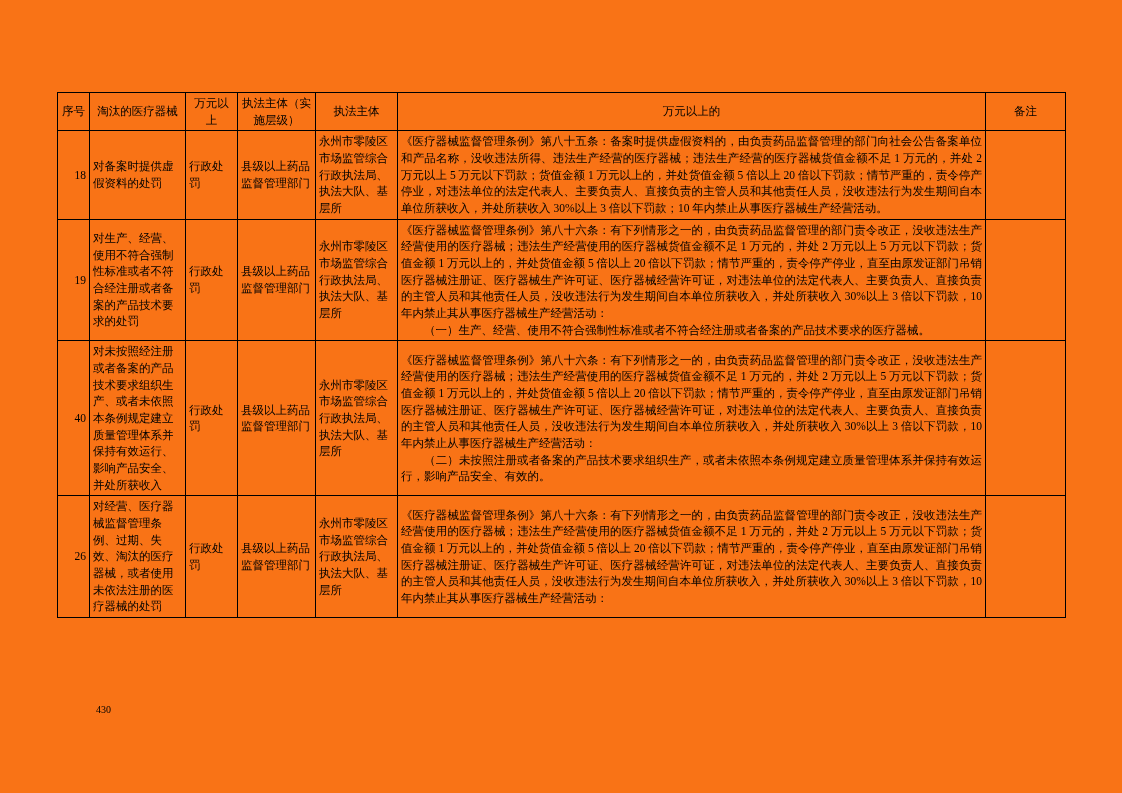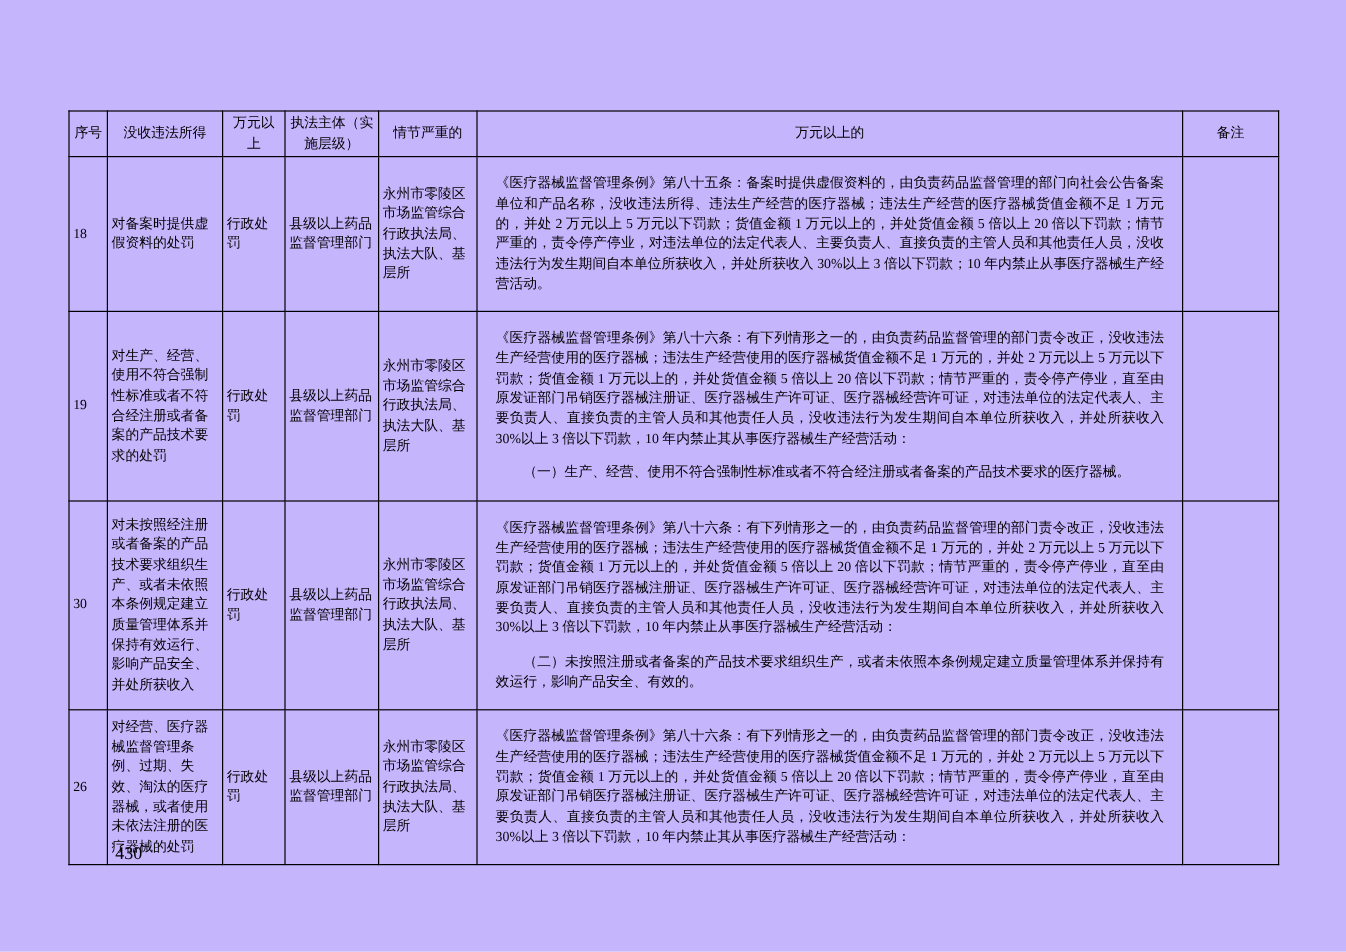--- a/index.html
+++ b/index.html
@@ -13,21 +13,21 @@
     font-family: "Liberation Serif", "DejaVu Serif", serif;
     color: #000000;
     position: relative;
     overflow: hidden;
   }
   .page {
     position: absolute;
     left: 0; top: 0;
     width: 1122px;
     height: 793px;
-    background: #c4b5fd;
+    background: #f97316;
   }
   .table-wrap {
     position: absolute;
     left: 57px;
     top: 92px;
     width: 1008px;
   }
   table.doc-table {
     border-collapse: collapse;
     width: 1008px;
@@ -50,48 +50,48 @@
   }
   col.c-seq { width: 32px; }
   col.c-name { width: 96px; }
   col.c-type { width: 52px; }
   col.c-subject { width: 78px; }
   col.c-org { width: 82px; }
   col.c-basis { width: 588px; }
   col.c-remark { width: 80px; }
 
   td.seq {
-    text-align: left;
+    text-align: right;
     font-size: 12px;
   }
   td.name, td.type, td.subject, td.org {
     text-align: left;
     font-size: 12px;
     line-height: 1.5;
   }
   td.basis {
     text-align: justify;
     text-justify: inter-ideograph;
     font-size: 11.5px;
     line-height: 1.5;
     padding: 4px 6px;
   }
   td.basis p {
-    margin: 12px;
+    margin: 0;
     text-indent: 0;
   }
   td.basis p.indent {
     text-indent: 2em;
   }
   td.remark { }
   .page-number {
     position: absolute;
     left: 96px;
     top: 704px;
-    font-size: 15px;
+    font-size: 10px;
     font-family: "Liberation Serif", "DejaVu Serif", serif;
   }
 </style>
 </head>
 <body>
 
 <div class="page">
 
   <div class="table-wrap">
     <table class="doc-table">
@@ -100,24 +100,24 @@
         <col class="c-name">
         <col class="c-type">
         <col class="c-subject">
         <col class="c-org">
         <col class="c-basis">
         <col class="c-remark">
       </colgroup>
       <thead>
         <tr>
           <th>序号</th>
-          <th>没收违法所得</th>
+          <th>淘汰的医疗器械</th>
           <th>万元以上</th>
           <th>执法主体（实施层级）</th>
-          <th>情节严重的</th>
+          <th>执法主体</th>
           <th>万元以上的</th>
           <th>备注</th>
         </tr>
       </thead>
       <tbody>
 
         <tr>
           <td class="seq">18</td>
           <td class="name">对备案时提供虚假资料的处罚</td>
           <td class="type">行政处罚</td>
@@ -136,21 +136,21 @@
           <td class="subject">县级以上药品监督管理部门</td>
           <td class="org">永州市零陵区市场监管综合行政执法局、执法大队、基层所</td>
           <td class="basis">
             <p>《医疗器械监督管理条例》第八十六条：有下列情形之一的，由负责药品监督管理的部门责令改正，没收违法生产经营使用的医疗器械；违法生产经营使用的医疗器械货值金额不足 1 万元的，并处 2 万元以上 5 万元以下罚款；货值金额 1 万元以上的，并处货值金额 5 倍以上 20 倍以下罚款；情节严重的，责令停产停业，直至由原发证部门吊销医疗器械注册证、医疗器械生产许可证、医疗器械经营许可证，对违法单位的法定代表人、主要负责人、直接负责的主管人员和其他责任人员，没收违法行为发生期间自本单位所获收入，并处所获收入 30%以上 3 倍以下罚款，10 年内禁止其从事医疗器械生产经营活动：</p>
             <p class="indent">（一）生产、经营、使用不符合强制性标准或者不符合经注册或者备案的产品技术要求的医疗器械。</p>
           </td>
           <td class="remark"></td>
         </tr>
 
         <tr>
-          <td class="seq">30</td>
+          <td class="seq">40</td>
           <td class="name">对未按照经注册或者备案的产品技术要求组织生产、或者未依照本条例规定建立质量管理体系并保持有效运行、影响产品安全、并处所获收入</td>
           <td class="type">行政处罚</td>
           <td class="subject">县级以上药品监督管理部门</td>
           <td class="org">永州市零陵区市场监管综合行政执法局、执法大队、基层所</td>
           <td class="basis">
             <p>《医疗器械监督管理条例》第八十六条：有下列情形之一的，由负责药品监督管理的部门责令改正，没收违法生产经营使用的医疗器械；违法生产经营使用的医疗器械货值金额不足 1 万元的，并处 2 万元以上 5 万元以下罚款；货值金额 1 万元以上的，并处货值金额 5 倍以上 20 倍以下罚款；情节严重的，责令停产停业，直至由原发证部门吊销医疗器械注册证、医疗器械生产许可证、医疗器械经营许可证，对违法单位的法定代表人、主要负责人、直接负责的主管人员和其他责任人员，没收违法行为发生期间自本单位所获收入，并处所获收入 30%以上 3 倍以下罚款，10 年内禁止从事医疗器械生产经营活动：</p>
             <p class="indent">（二）未按照注册或者备案的产品技术要求组织生产，或者未依照本条例规定建立质量管理体系并保持有效运行，影响产品安全、有效的。</p>
           </td>
           <td class="remark"></td>
         </tr>

